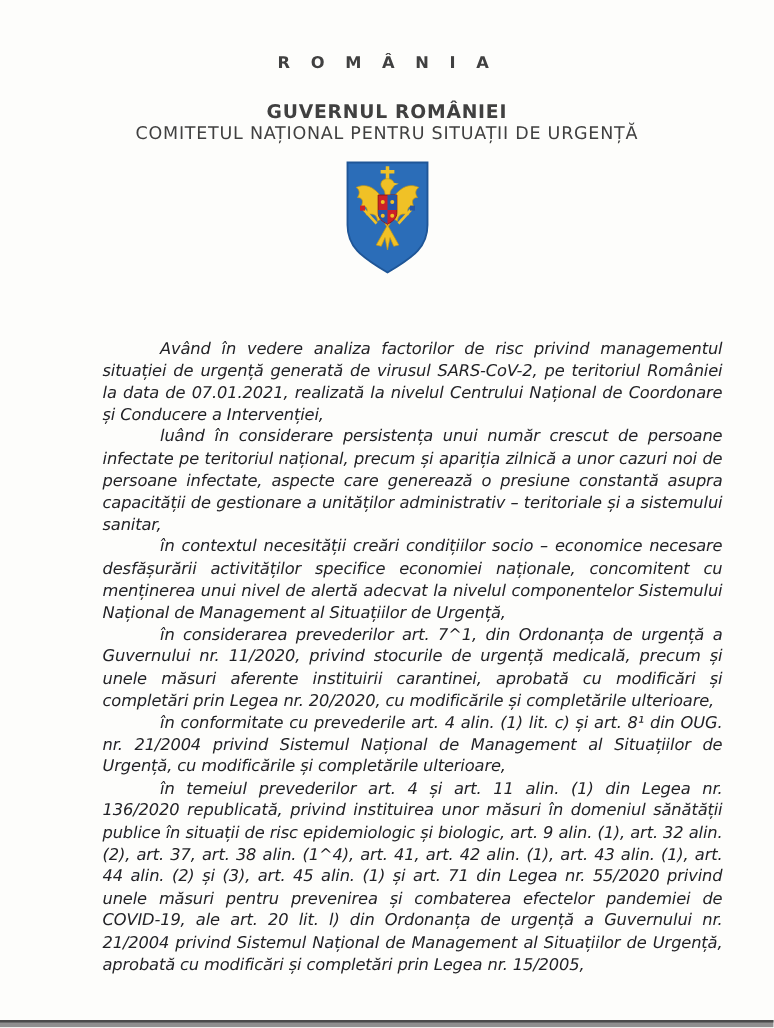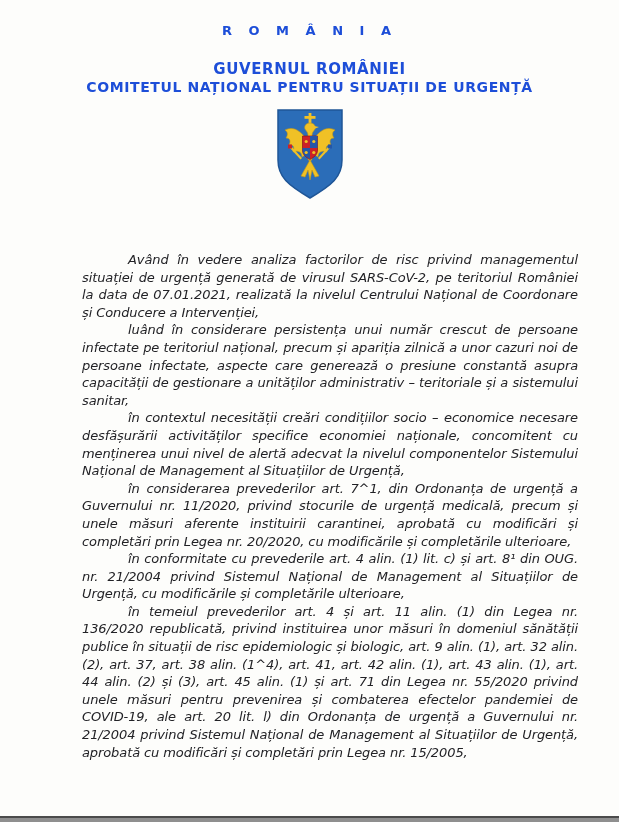--- a/index.html
+++ b/index.html
@@ -9,37 +9,37 @@
     overflow: hidden;
     font-family: "DejaVu Sans", "Liberation Sans", sans-serif;
   }
   .page {
     position: relative;
     width: 619px; height: 822px;
     background: #fdfdfb;
     overflow: hidden;
   }
   .doc-header {
-    padding-top: 22px;
+    padding-top: 42px;
     text-align: center;
-    color: #1d4ed8;
+    color: #404040;
   }
   .hdr-country {
     font-size: 13px; font-weight: bold;
     letter-spacing: 6px;
     line-height: 18px;
   }
   .hdr-government {
     font-size: 15px; font-weight: bold;
     letter-spacing: 0.6px;
     line-height: 18px;
     margin-top: 20px;
   }
   .hdr-committee {
-    font-size: 14px; font-weight: bold;
+    font-size: 14px; font-weight: normal;
     letter-spacing: 0.6px;
     line-height: 19px;
   }
   .coa-wrap {
     margin-top: 11px;
     text-align: center;
     line-height: 0;
   }
   .title-block {
     margin-top: 51px;

